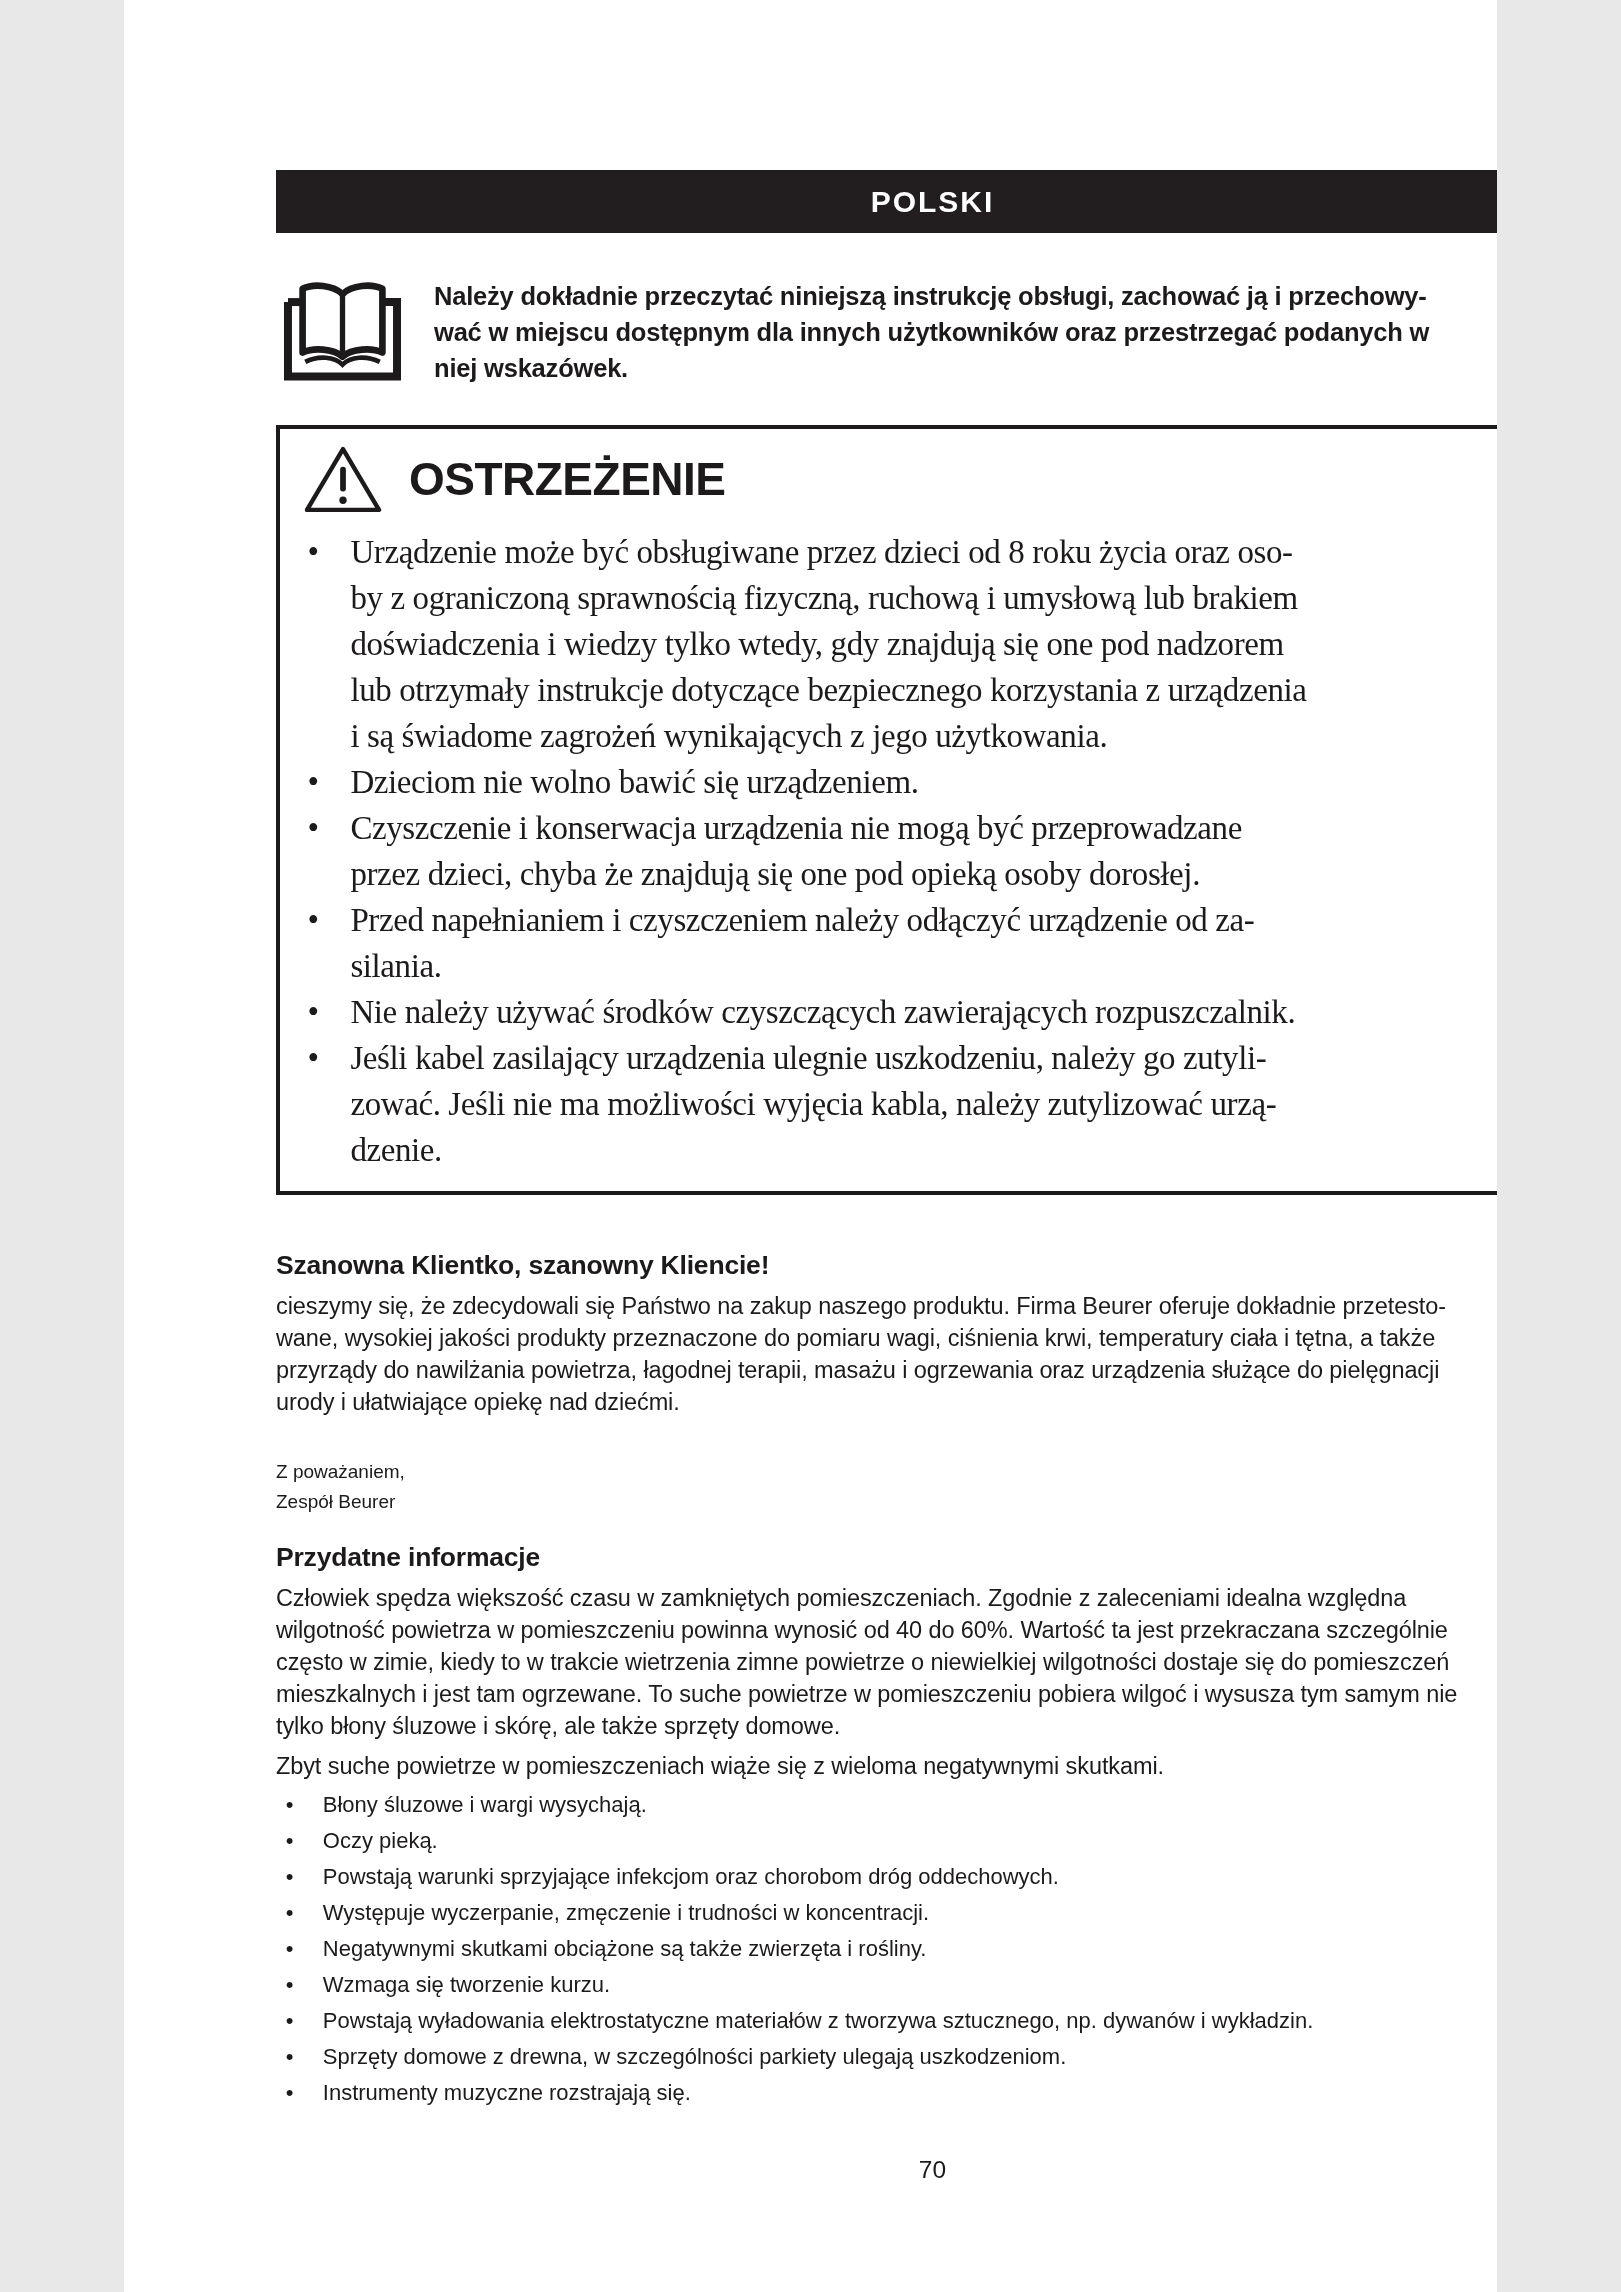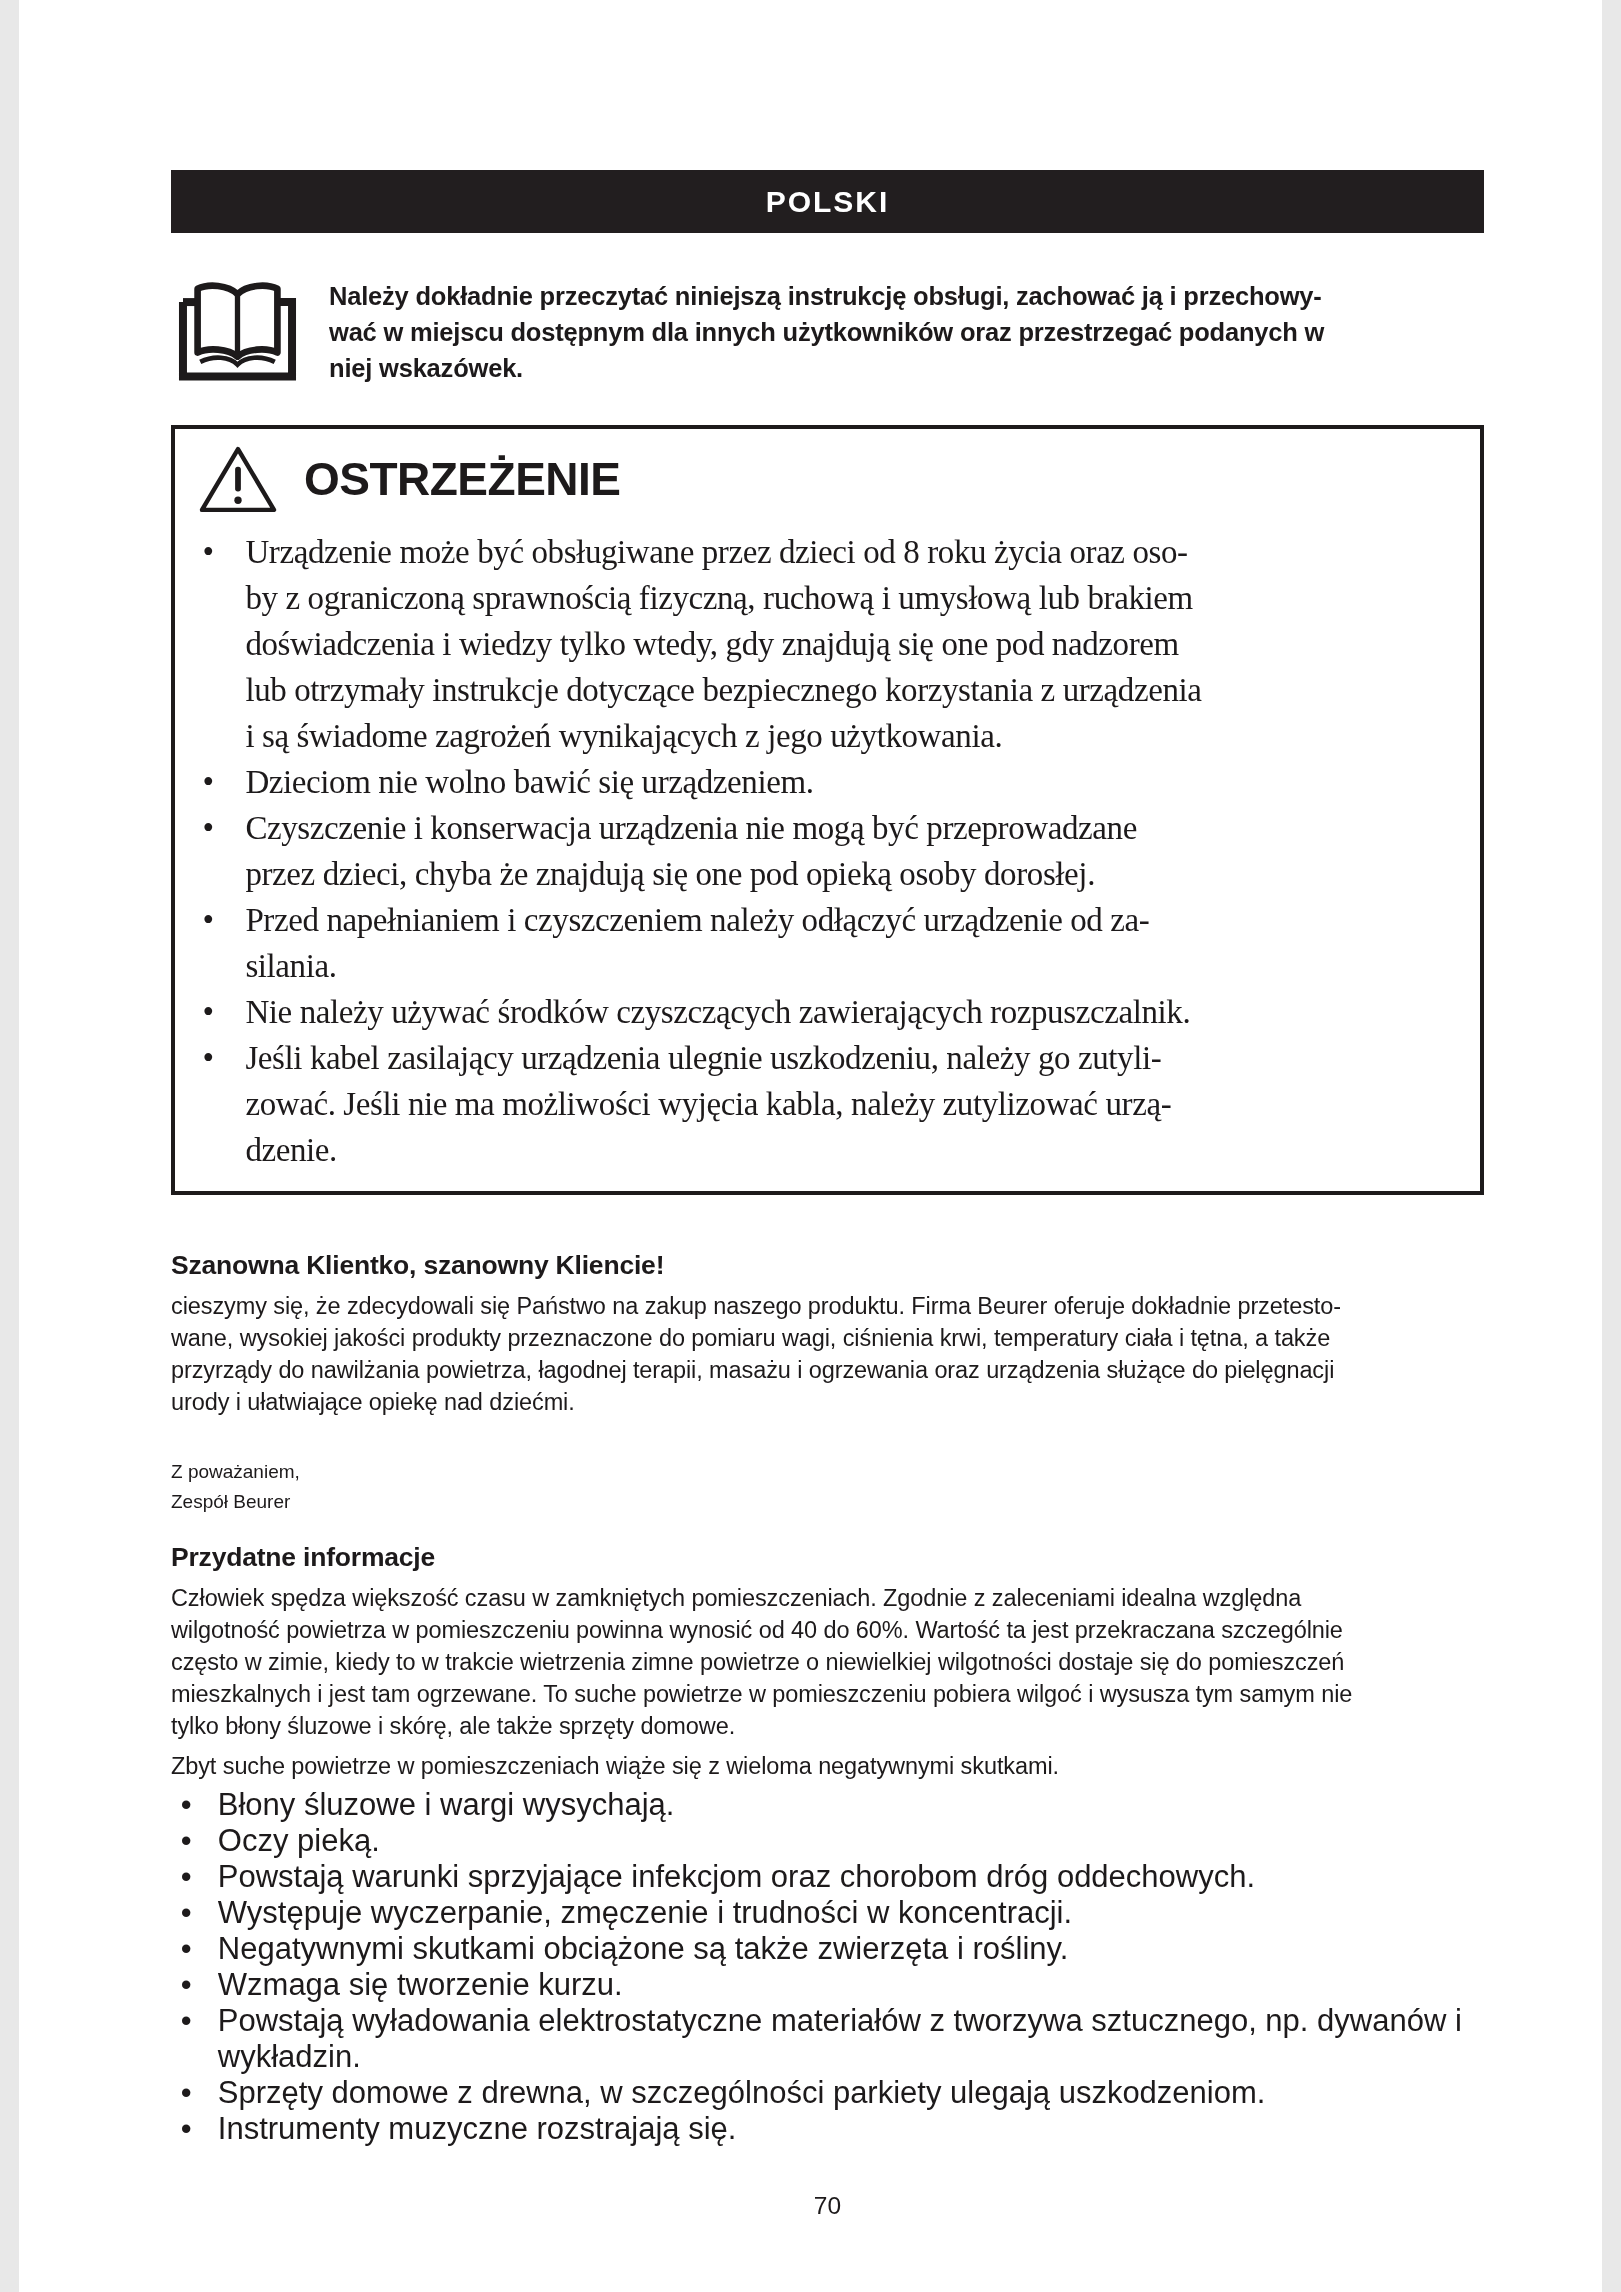--- a/index.html
+++ b/index.html
@@ -1,21 +1,21 @@
 <!DOCTYPE html>
 <html><head>
 <meta charset="utf-8">
 <style>
   * { margin: 0; padding: 0; box-sizing: border-box; }
   html, body { background: #e8e8e8; }
   body { font-family: "Liberation Sans", "DejaVu Sans", sans-serif; }
 
   .page {
     position: relative;
-    width: 1583px;
+    width: 1373px;
     height: 2293px;
     margin: 0 auto;
     background: #ffffff;
     color: #1d1a1b;
     overflow: hidden;
   }
   .content {
     width: 1313px;
     margin-left: 152px;
     padding-top: 170px;
@@ -107,21 +107,21 @@
     letter-spacing: -0.1px;
   }
   .closing { margin-top: 39px; font-size: 19px; line-height: 30px; }
 
   .info-heading { margin-top: 25.5px; }
   .lead-in { margin-top: 8px; }
 
   .ibullets { margin-top: 4.9px; }
   .ili {
     display: flex;
-    font-size: 31px;
+    font-size: 22px;
     line-height: 36px;
   }
   .ili::before {
     content: "•";
     flex: 0 0 37px;
     padding-left: 9.8px;
   }
   .ili .itext { flex: 1; }
 
   

